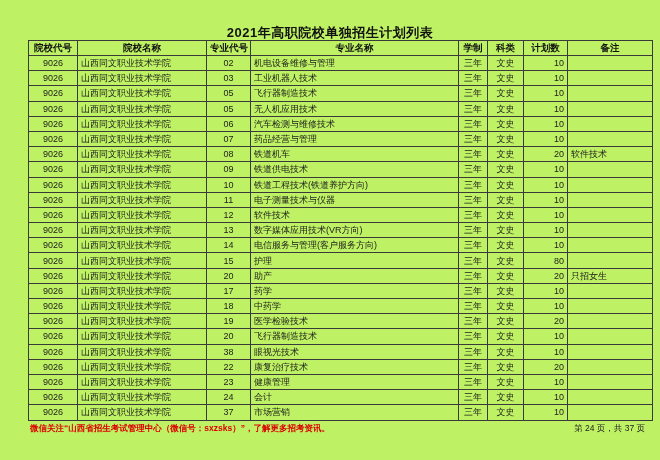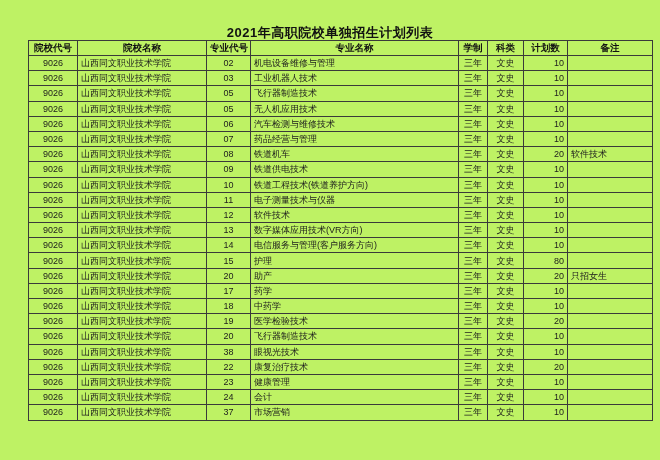--- a/index.html
+++ b/index.html
@@ -352,14 +352,18 @@
           <td class="c">37</td>
           <td class="l">市场营销</td>
           <td class="c">三年</td>
           <td class="c">文史</td>
           <td class="r">10</td>
           <td class="l"></td>
         </tr>
       </tbody>
   </table>
 
+  <div class="footer">
+    <span class="notice">微信关注“山西省招生考试管理中心（微信号：sxzsks）”，了解更多招考资讯。</span>
+    <span class="page-info">第 24 页，共 37 页</span>
+  </div>
 
 </div>
 
 </body></html>

